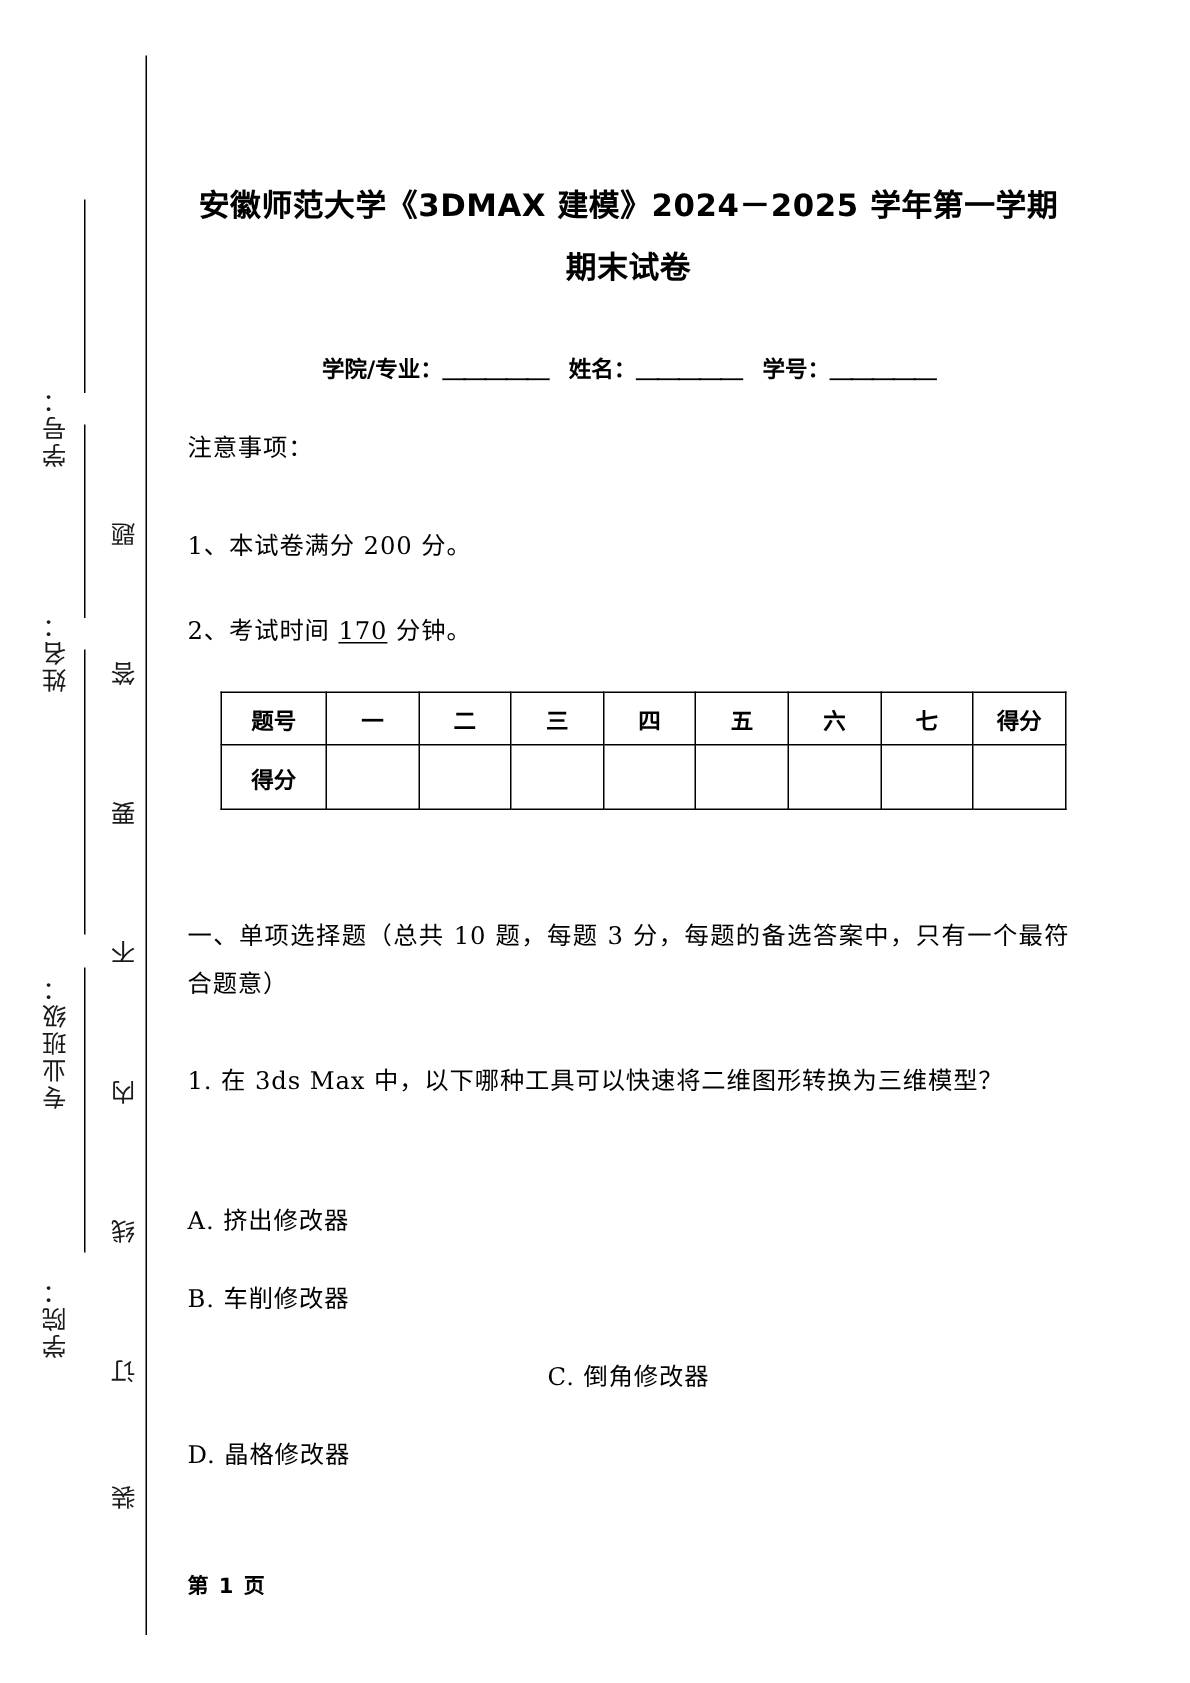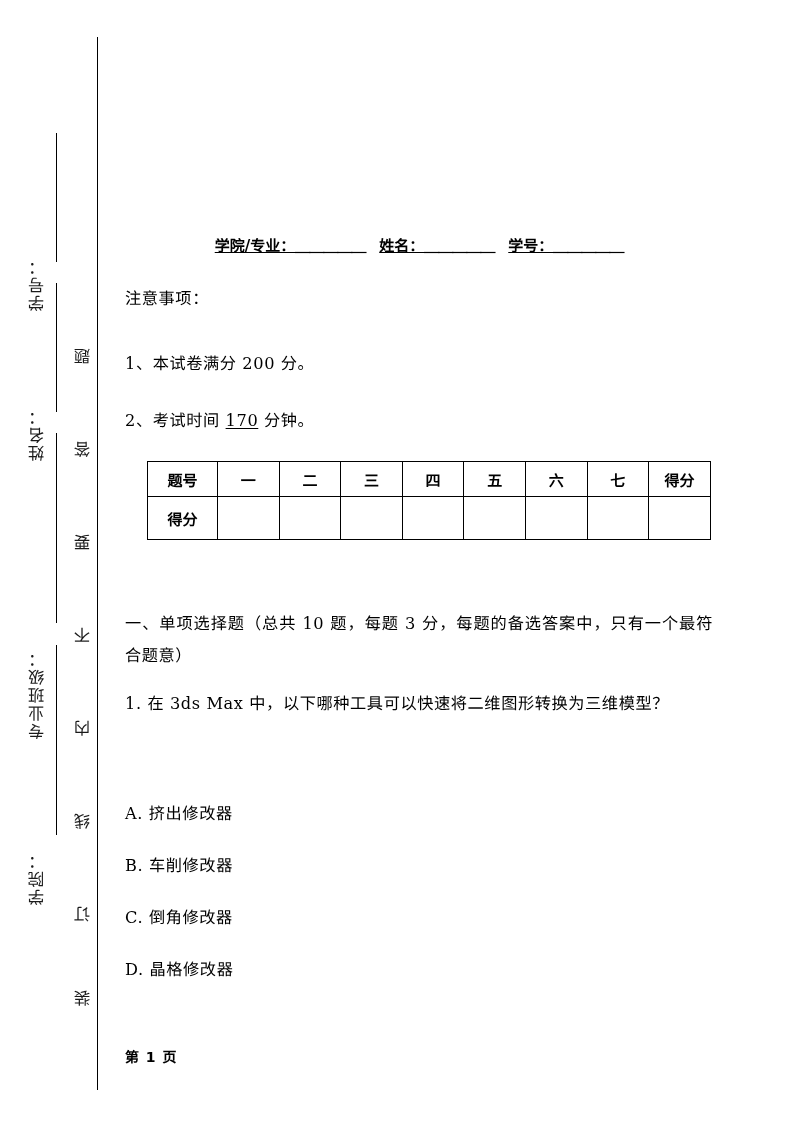--- a/index.html
+++ b/index.html
@@ -72,21 +72,20 @@
   .info-line {
     position: absolute;
     left: 125px;
     top: 234px;
     width: 588px;
     text-align: center;
     font-family: "DejaVu Sans", "Liberation Sans", sans-serif;
     font-weight: bold;
     font-size: 15px;
     white-space: nowrap;
-    text-decoration: underline;
   }
   .info-line .blank {
     display: inline-block;
     letter-spacing: -1px;
   }
   .info-gap { display: inline-block; width: 14px; }
 
   .para {
     position: absolute;
     left: 125px;
@@ -154,20 +153,21 @@
 
   <div class="vtext seal-char" style="top:348px;">题</div>
   <div class="vtext seal-char" style="top:441px;">答</div>
   <div class="vtext seal-char" style="top:534px;">要</div>
   <div class="vtext seal-char" style="top:627px;">不</div>
   <div class="vtext seal-char" style="top:720px;">内</div>
   <div class="vtext seal-char" style="top:813px;">线</div>
   <div class="vtext seal-char" style="top:906px;">订</div>
   <div class="vtext seal-char" style="top:990px;">装</div>
 
+  <div class="doc-title">安徽师范大学《3DMAX 建模》2024－2025 学年第一学期期末试卷</div>
 
   <div class="info-line">
     <span>学院/专业：</span><span class="blank">＿＿＿＿＿</span><span class="info-gap"></span><span>姓名：</span><span class="blank">＿＿＿＿＿</span><span class="info-gap"></span><span>学号：</span><span class="blank">＿＿＿＿＿</span>
   </div>
 
   <div class="para" style="top:283px;">注意事项：</div>
 
   <div class="para" style="top:348px;">
     <span>1、</span><span>本试卷满分 200 分。</span>
   </div>
@@ -209,22 +209,22 @@
         <td></td>
         <td></td>
         <td></td>
         <td></td>
       </tr>
     </tbody>
   </table>
 
   <div class="para justify" style="top:608px;">一、单项选择题（总共 10 题，每题 3 分，每题的备选答案中，只有一个最符合题意）</div>
 
-  <div class="para justify" style="top:688px;">1. 在 3ds Max 中，以下哪种工具可以快速将二维图形转换为三维模型？</div>
+  <div class="para justify" style="top:705px;">1. 在 3ds Max 中，以下哪种工具可以快速将二维图形转换为三维模型？</div>
 
   <div class="para" style="top:798px;">A. 挤出修改器</div>
   <div class="para" style="top:850px;">B. 车削修改器</div>
-  <div class="para" style="top:902px;">C. 倒角修改器</div>
+  <div class="para" style="top:902px;text-align:center;">C. 倒角修改器</div>
   <div class="para" style="top:954px;">D. 晶格修改器</div>
 
   <div class="footer">第 1 页</div>
 
 </div>
 
 </body></html>

